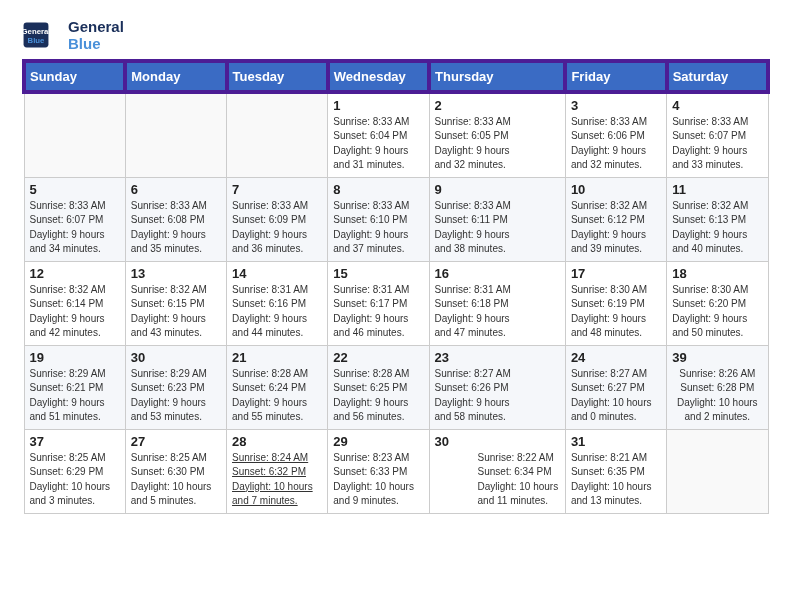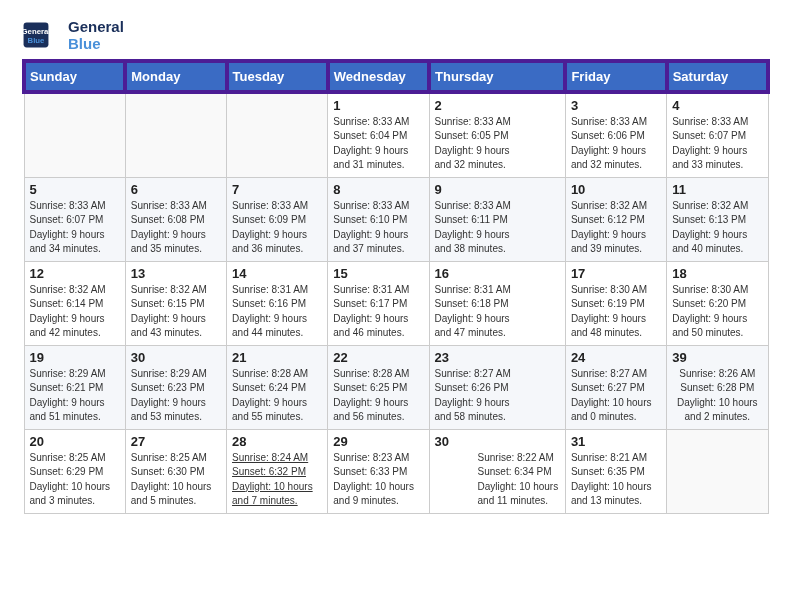--- a/index.html
+++ b/index.html
@@ -309,21 +309,21 @@
           <td>
             <span class="day-number">39</span>
             <div class="day-info" style="white-space: pre-line; text-align: center;">Sunrise: 8:26 AM
 Sunset: 6:28 PM
 Daylight: 10 hours
 and 2 minutes.</div>
           </td>
         </tr>
         <tr>
           <td>
-            <span class="day-number">20</span>
+            <span class="day-number">37</span>
             <div class="day-info" style="white-space: pre-line;">Sunrise: 8:25 AM
 Sunset: 6:29 PM
 Daylight: 10 hours
 and 3 minutes.</div>
           </td>
           <td>
             <span class="day-number">27</span>
             <div class="day-info" style="white-space: pre-line;">Sunrise: 8:25 AM
 Sunset: 6:30 PM
 Daylight: 10 hours

